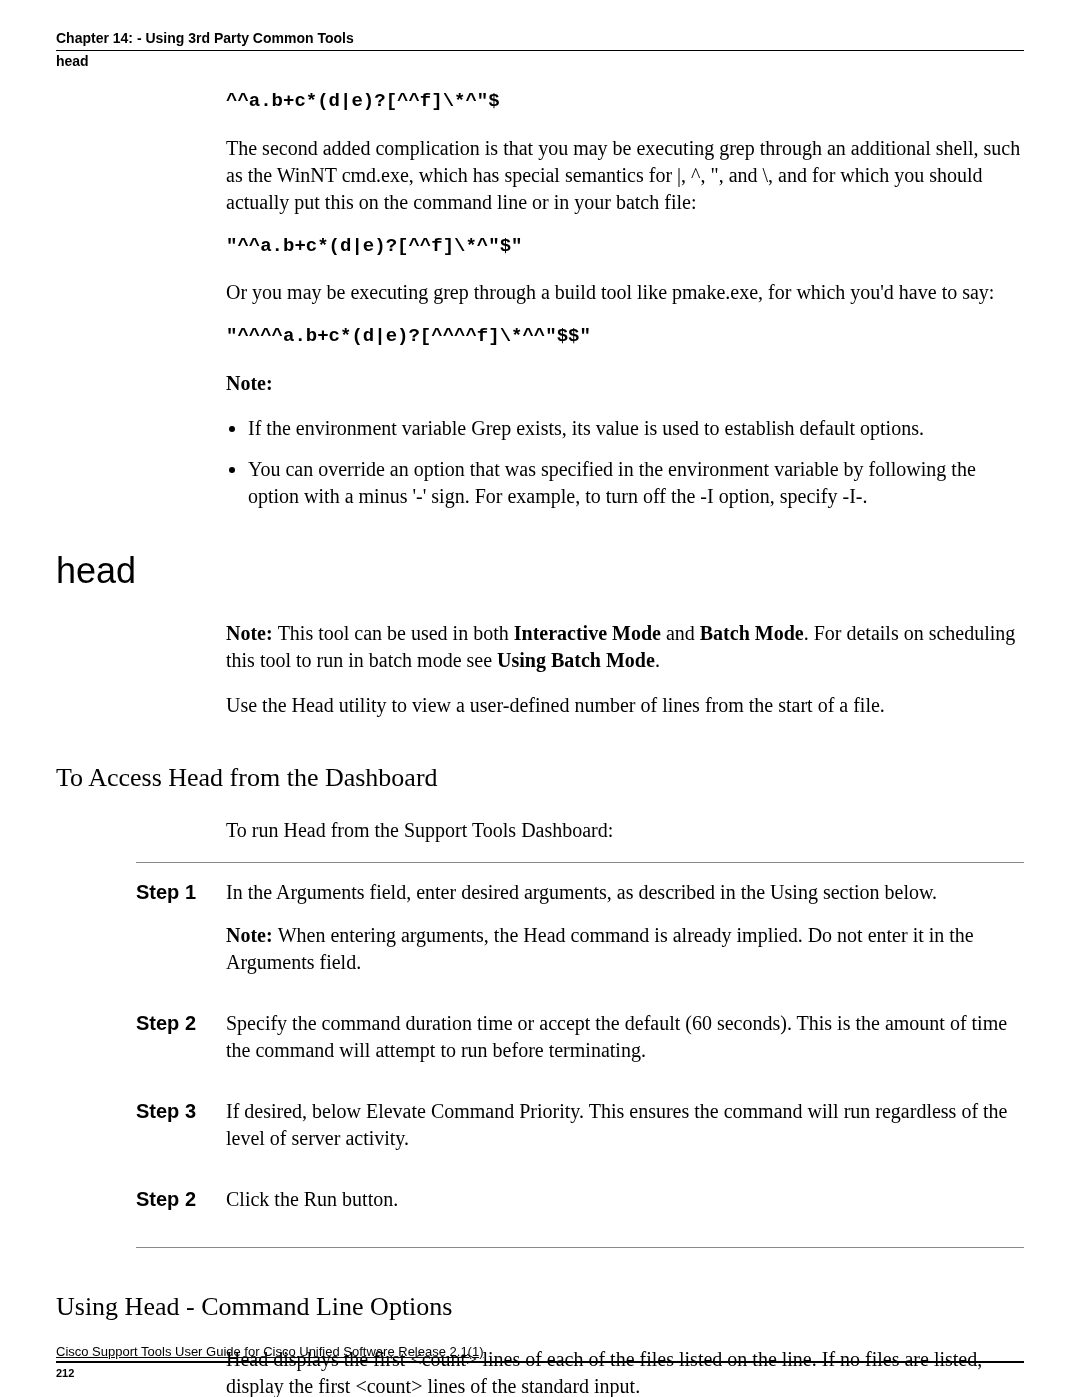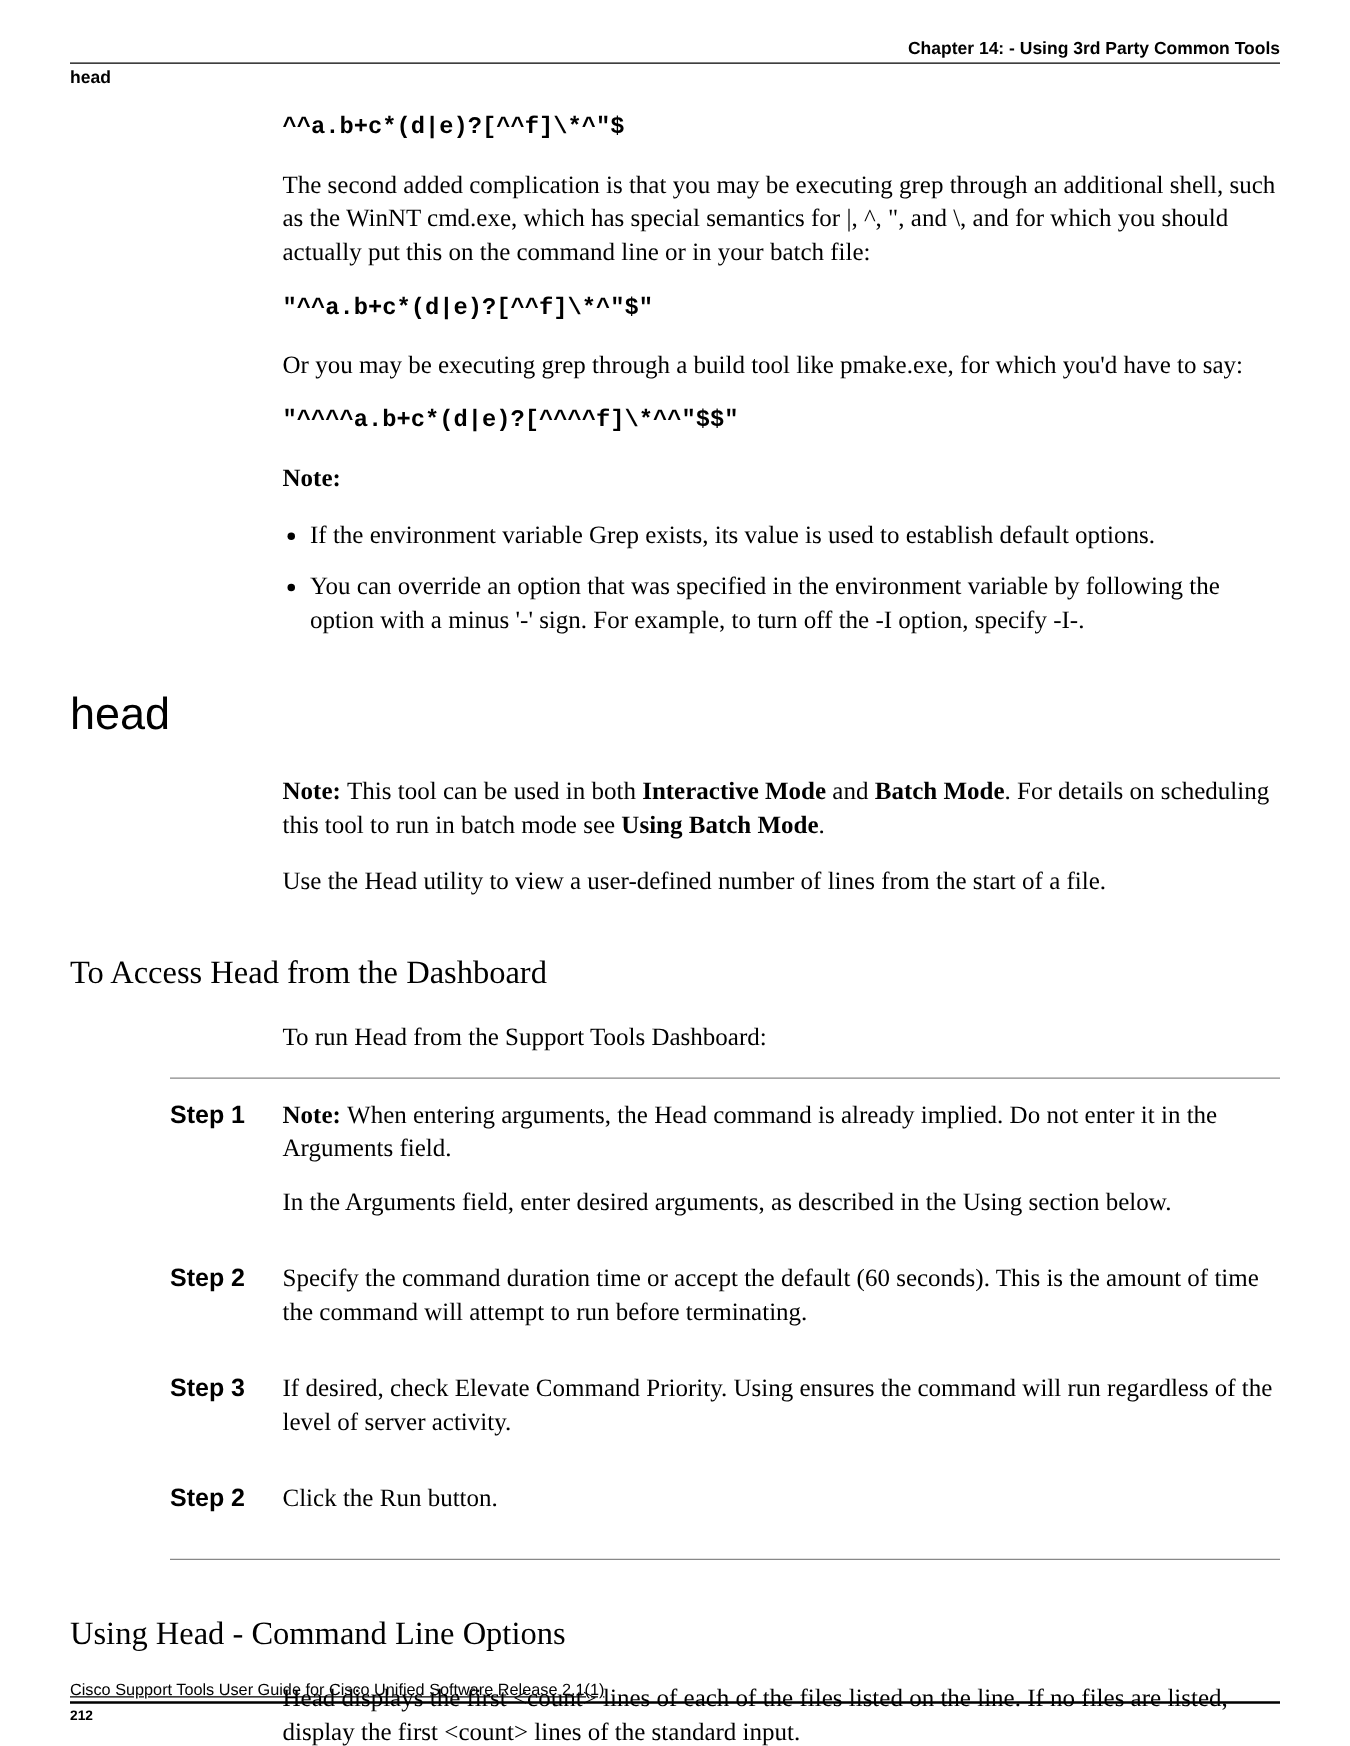--- a/index.html
+++ b/index.html
@@ -11,21 +11,21 @@
     color: #000;
   }
   .page {
     width: 1080px;
     height: 1397px;
     position: relative;
     box-sizing: border-box;
     padding: 30px 56px 20px 56px;
   }
   .chapter-header {
-    text-align: right;
+    text-align: left;
     font-family: Arial, Helvetica, sans-serif;
     font-weight: bold;
     font-size: 14px;
     margin-bottom: 0;
   }
   .top-rule {
     border: none;
     border-top: 1.5px solid #000;
     margin: 4px 0 2px 0;
   }
@@ -160,38 +160,38 @@
   <div class="body-block">
     <p>To run Head from the Support Tools Dashboard:</p>
   </div>
 
   <div class="steps">
     <hr>
 
     <div class="step-row">
       <div class="step-label">Step 1</div>
       <div class="step-text">
+        <p>In the Arguments field, enter desired arguments, as described in the Using section below.</p>
         <p>
           <span class="note-label">Note: </span><span>When entering arguments, the Head command is already implied. Do not enter it in the Arguments field.</span>
         </p>
-        <p>In the Arguments field, enter desired arguments, as described in the Using section below.</p>
       </div>
     </div>
 
     <div class="step-row">
       <div class="step-label">Step 2</div>
       <div class="step-text">
         <p>Specify the command duration time or accept the default (60 seconds). This is the amount of time the command will attempt to run before terminating.</p>
       </div>
     </div>
 
     <div class="step-row">
       <div class="step-label">Step 3</div>
       <div class="step-text">
-        <p>If desired, check Elevate Command Priority. Using ensures the command will run regardless of the level of server activity.</p>
+        <p>If desired, below Elevate Command Priority. This ensures the command will run regardless of the level of server activity.</p>
       </div>
     </div>
 
     <div class="step-row">
       <div class="step-label">Step 2</div>
       <div class="step-text">
         <p>Click the Run button.</p>
       </div>
     </div>
 

